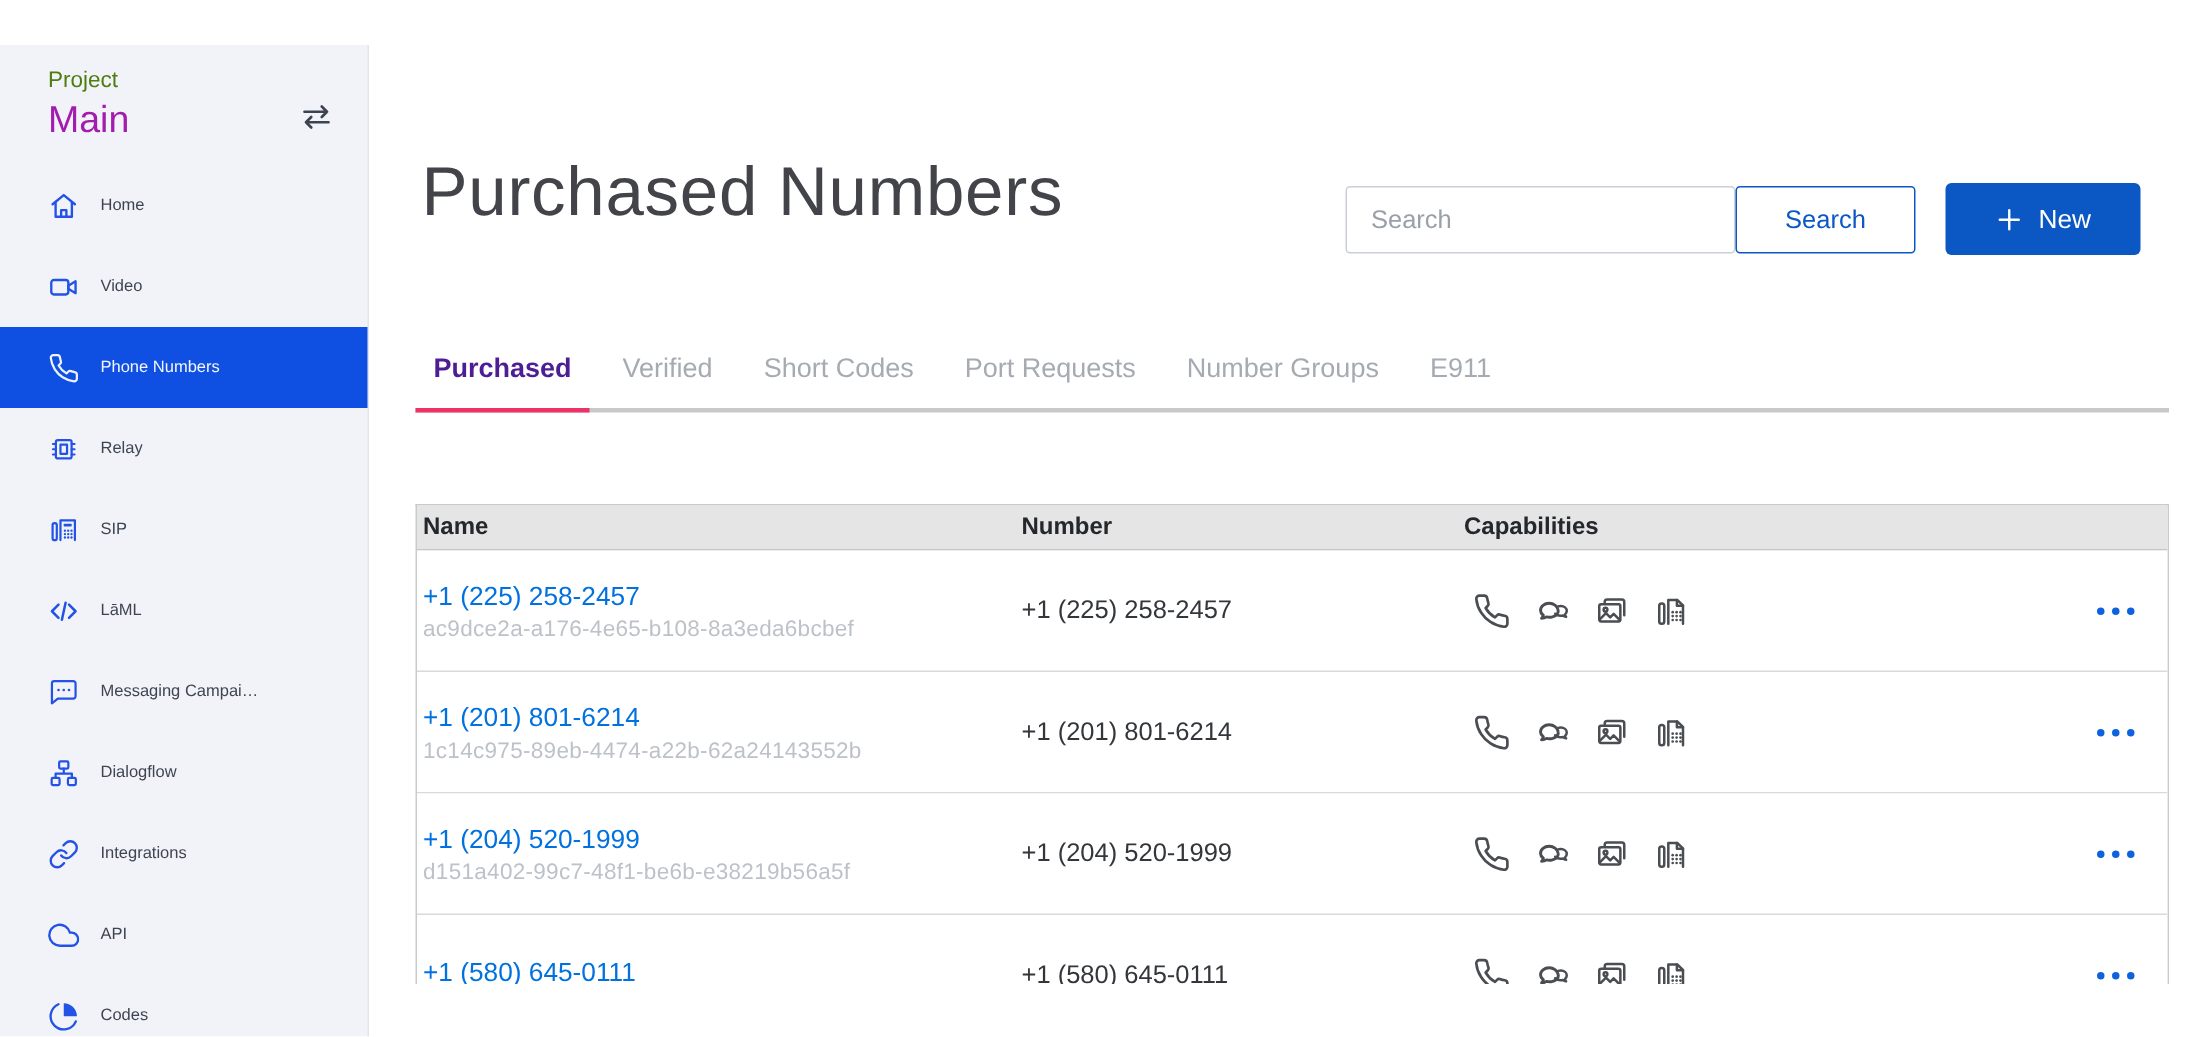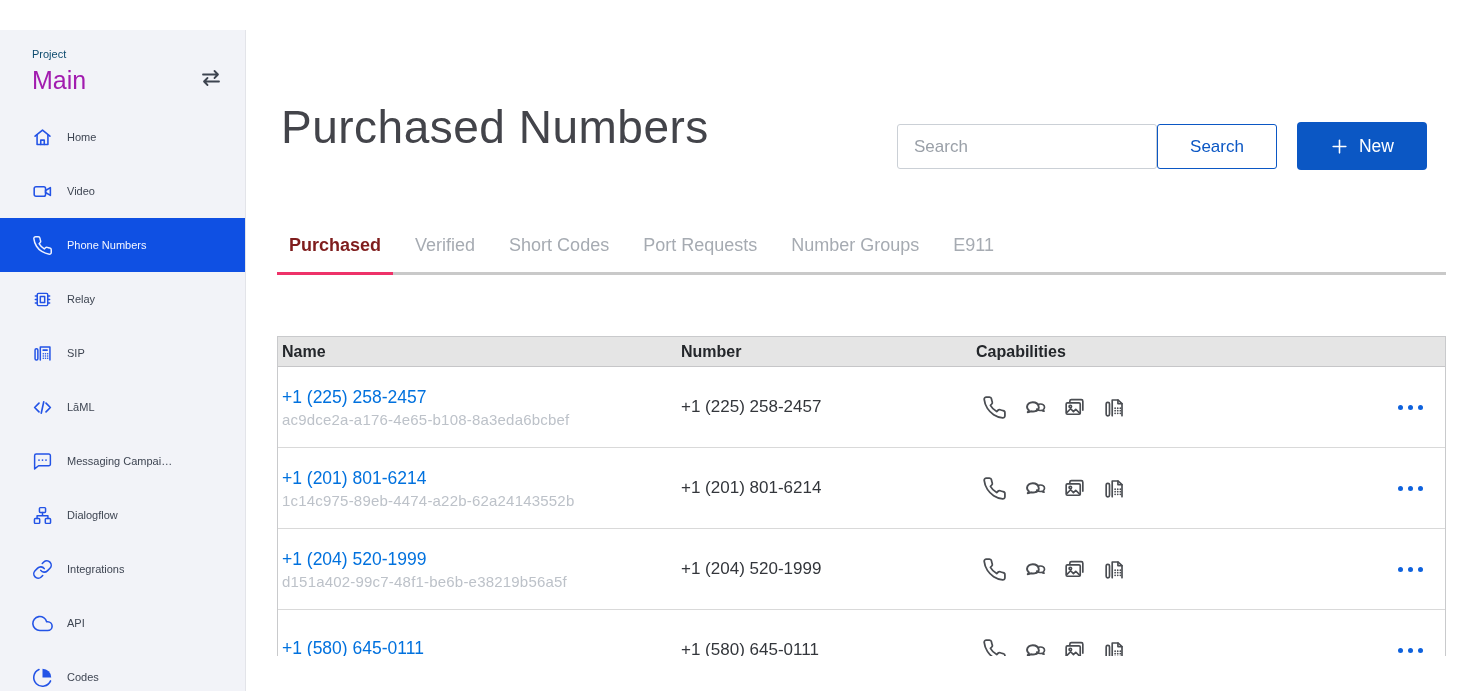--- a/index.html
+++ b/index.html
@@ -4,21 +4,21 @@
 <style>
   * { box-sizing: border-box; margin: 0; padding: 0; }
   html,body { width:1458px; height:691px; overflow:hidden; background:#fff;
               font-family:"Liberation Sans", sans-serif; }
   .page { position:relative; width:1458px; height:691px; display:flex; }
 
   
   .sidebar { width:246px; height:661px; margin-top:30px; background:#f2f3f8;
              border-right:1px solid #e3e4e9; flex:0 0 246px; }
   .sb-header { padding:14px 22px 0 32px; display:flex; justify-content:space-between; align-items:flex-start; }
-  .sb-project-label { font-size:11px; color:#0c4a6e; line-height:20px; }
+  .sb-project-label { font-size:15px; color:#4d7c0f; line-height:20px; }
   .sb-project-name  { font-size:25px; color:#a21caf; line-height:32px; font-weight:500; }
   .sb-switch { margin-top:22px; color:#3d4450; cursor:pointer; }
   .nav { margin-top:14px; }
   .nav-item { height:54px; display:flex; align-items:center; padding-left:32px;
               color:#3e4552; font-size:11px; font-weight:500; cursor:pointer; white-space:nowrap; }
   .nav-item .nico { width:21px; height:21px; margin-right:14px; color:#2353e6; flex:0 0 21px; }
   .nav-item.active { background:#0f50e3; color:#f4f6ff; }
   .nav-item.active .nico { color:#eef2ff; }
   .nav-label { overflow:hidden; text-overflow:ellipsis; max-width:170px; }
 
@@ -37,21 +37,21 @@
   .new-btn { width:130px; height:48px; margin-left:20px; margin-top:-2px; background:#0b57c4; border:none;
              border-radius:4px; color:#fff; font-size:17.5px; font-weight:500; cursor:pointer;
              display:flex; align-items:center; justify-content:center; gap:10px;
              font-family:"Liberation Sans", sans-serif; }
   .new-btn svg { width:19px; height:19px; }
 
   
   .tabs { display:flex; margin-top:65px; border-bottom:3px solid #c9c9c9; }
   .tab { padding:0 12px 16px 12px; margin-right:10px; font-size:18px; color:#a6abb2;
          cursor:pointer; position:relative; white-space:nowrap; }
-  .tab.active { color:#7f1d1d; font-weight:700; }
+  .tab.active { color:#4c1d95; font-weight:700; }
   .tab.active::after { content:""; position:absolute; left:0; right:0; bottom:-3px; height:3px; background:#ee3269; }
 
   
   .table-wrap { margin-top:61px; width:1169px; height:320px; overflow:hidden;
                 border:1px solid #c9cacc; border-bottom:none; background:#fff; }
   .thead { display:flex; align-items:center; height:30px; background:#e5e5e5;
            border-bottom:1px solid #c6c6c8; font-size:16px; font-weight:700; color:#24272b; }
   .trow { display:flex; align-items:center; height:81px; border-bottom:1px solid #d9d9d9; background:#fff; }
   .c-name   { width:403px; padding-left:4px; }
   .c-number { width:295px; }

